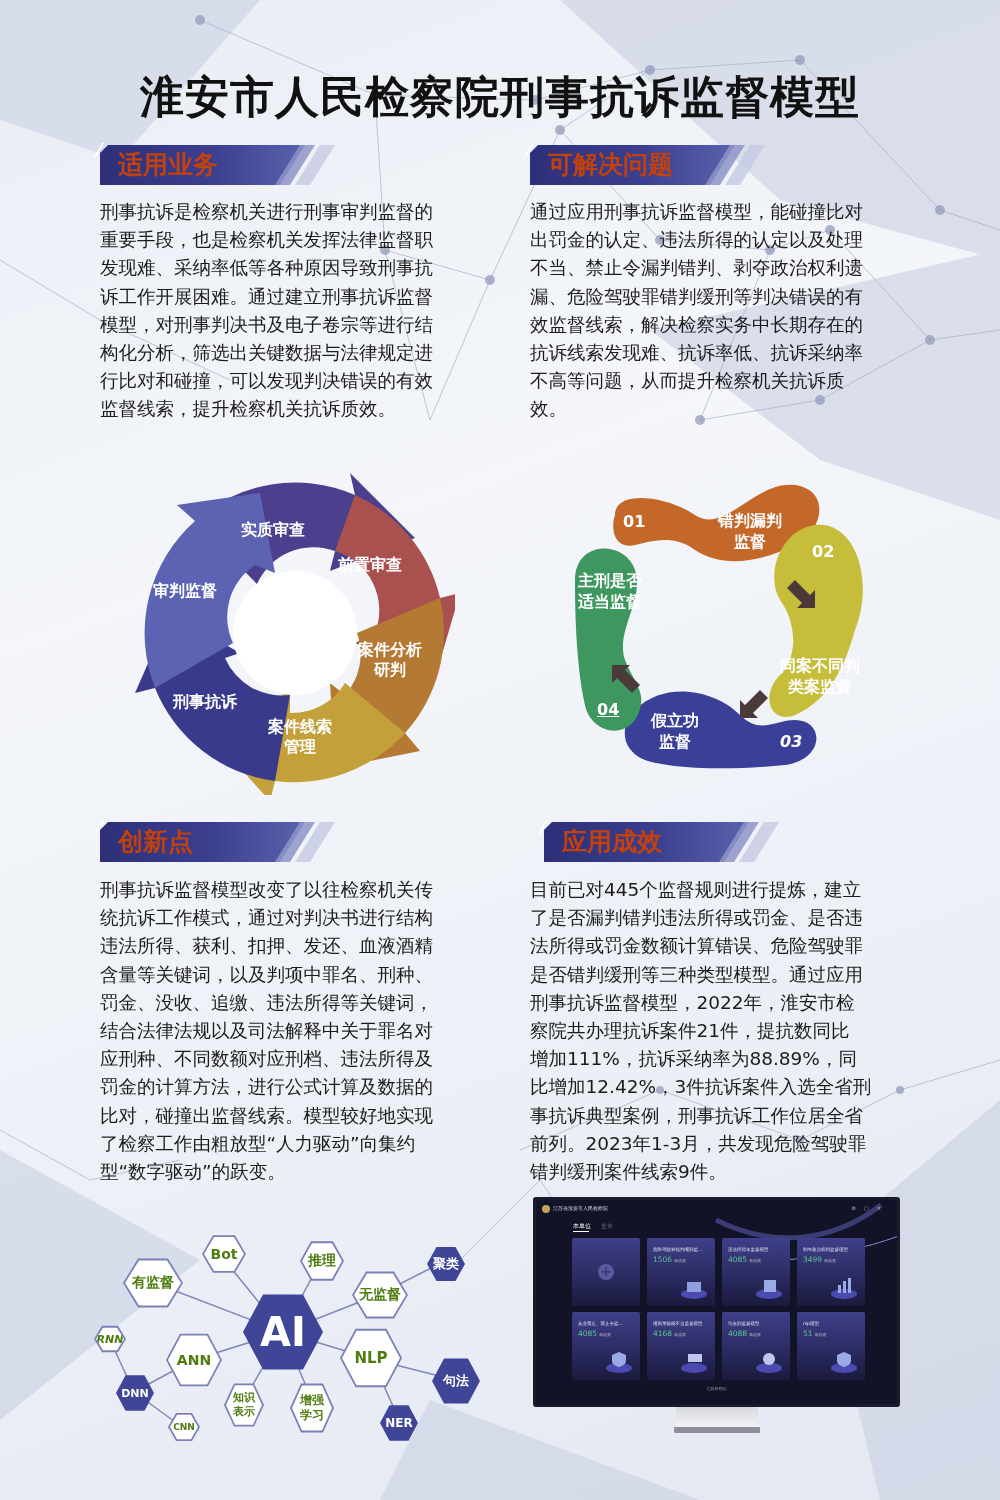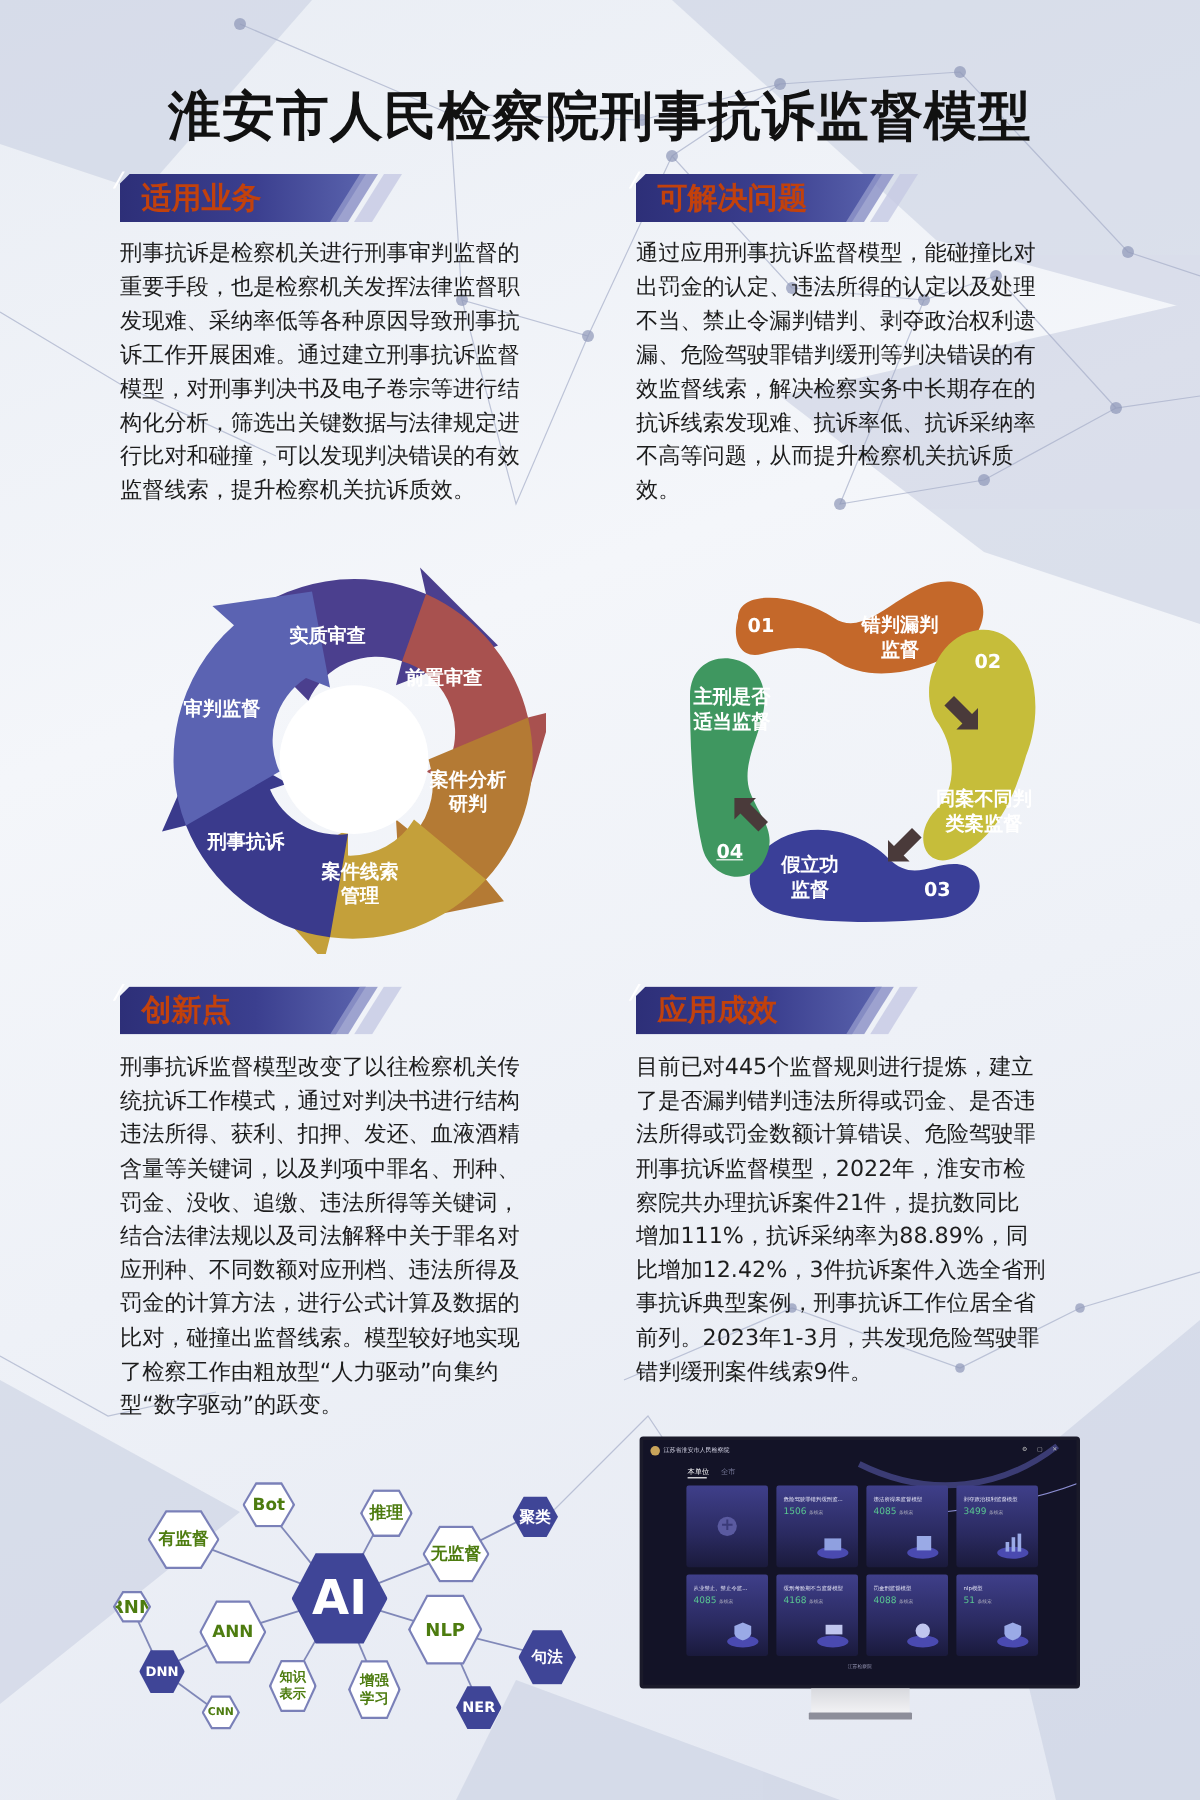--- a/index.html
+++ b/index.html
@@ -219,21 +219,21 @@
     <path d="M 240,110 l 15,15 l 5,-5 l 0,18 l -18,0 l 5,-5 l -15,-15 Z" fill="#4a3a3a"></path>
     <path d="M 205,220 l -15,15 l -5,-5 l 0,18 l 18,0 l -5,-5 l 15,-15 Z" fill="#4a3a3a"></path>
     <path d="M 85,215 l -15,-15 l 5,-5 l -18,0 l 0,18 l 5,-5 l 15,15 Z" fill="#4a3a3a"></path>
   </svg>
   <div class="blob-num" style="left:68px; top:42px;">01</div>
   <div class="blob-label" style="left:150px; top:40px; width:90px; white-space:pre-line;">错判漏判
 监督</div>
   <div class="blob-num" style="left:257px; top:72px;">02</div>
   <div class="blob-label" style="left:215px; top:185px; width:100px; white-space:pre-line;">同案不同判
 类案监督</div>
-  <div class="blob-num" style="left:215px; top:262px;">03</div>
+  <div class="blob-num" style="left:225px; top:262px;font-style:italic;">03</div>
   <div class="blob-label" style="left:85px; top:240px; width:70px; white-space:pre-line;">假立功
 监督</div>
   <div class="blob-num" style="left:42px; top:230px;text-decoration:underline;">04</div>
   <div class="blob-label" style="left:10px; top:100px; width:90px; white-space:pre-line;">主刑是否
 适当监督</div>
 </div>
 
 <div class="layer sec-head" style="left:100px; top:822px;">
   <div class="bar"></div>
     <div class="stripe1"></div>
@@ -248,31 +248,32 @@
   <div>含量等关键词，以及判项中罪名、刑种、</div>
   <div>罚金、没收、追缴、违法所得等关键词，</div>
   <div>结合法律法规以及司法解释中关于罪名对</div>
   <div>应刑种、不同数额对应刑档、违法所得及</div>
   <div>罚金的计算方法，进行公式计算及数据的</div>
   <div>比对，碰撞出监督线索。模型较好地实现</div>
   <div>了检察工作由粗放型“人力驱动”向集约</div>
   <div>型“数字驱动”的跃变。</div>
 </div>
 
-<div class="layer sec-head" style="left:530px; top:822px;padding-left:27px;">
+<div class="layer sec-head" style="left:544px; top:822px;padding-left:27px;">
   <div class="bar"></div>
     <div class="stripe1"></div>
     <div class="stripe2"></div>
     <div class="tick"></div>
   <div class="label">应用成效</div>
 </div>
 <div class="layer para" style="left:530px; top:876px;">
   <div>目前已对445个监督规则进行提炼，建立</div>
   <div>了是否漏判错判违法所得或罚金、是否违</div>
   <div>法所得或罚金数额计算错误、危险驾驶罪</div>
+  <div>是否错判缓刑等三种类型模型。通过应用</div>
   <div>刑事抗诉监督模型，2022年，淮安市检</div>
   <div>察院共办理抗诉案件21件，提抗数同比</div>
   <div>增加111%，抗诉采纳率为88.89%，同</div>
   <div>比增加12.42%，3件抗诉案件入选全省刑</div>
   <div>事抗诉典型案例，刑事抗诉工作位居全省</div>
   <div>前列。2023年1-3月，共发现危险驾驶罪</div>
   <div>错判缓刑案件线索9件。</div>
 </div>
 
 <div class="layer" style="left:90px; top:1232px; width:400px; height:220px;">
@@ -301,21 +302,21 @@
   <div class="hex outline" style="left:112px; top:2px; width:44px; height:40px; font-size:14px;">
       <span>Bot</span>
     </div>
   <div class="hex outline" style="left:210px; top:8px; width:44px; height:42px; font-size:14px;">
       <span>推理</span>
     </div>
   <div class="hex filled" style="left:337px; top:14px; width:38px; height:36px; font-size:13px;">聚类</div>
   <div class="hex outline" style="left:262px; top:38px; width:56px; height:50px; font-size:14px;">
       <span>无监督</span>
     </div>
-  <div class="hex outline" style="left:4px; top:93px; width:32px; height:28px; font-size:15px;">
+  <div class="hex outline" style="left:4px; top:93px; width:32px; height:28px; font-size:11px;font-style:italic;">
       <span>RNN</span>
     </div>
   <div class="hex outline" style="left:76px; top:100px; width:56px; height:56px; font-size:14px;">
       <span>ANN</span>
     </div>
   <div class="hex outline" style="left:250px; top:95px; width:62px; height:62px; font-size:15px;">
       <span>NLP</span>
     </div>
   <div class="hex filled" style="left:342px; top:125px; width:48px; height:48px; font-size:13px;">句法</div>
   <div class="hex filled" style="left:26px; top:142px; width:38px; height:38px; font-size:11px;">DNN</div>

